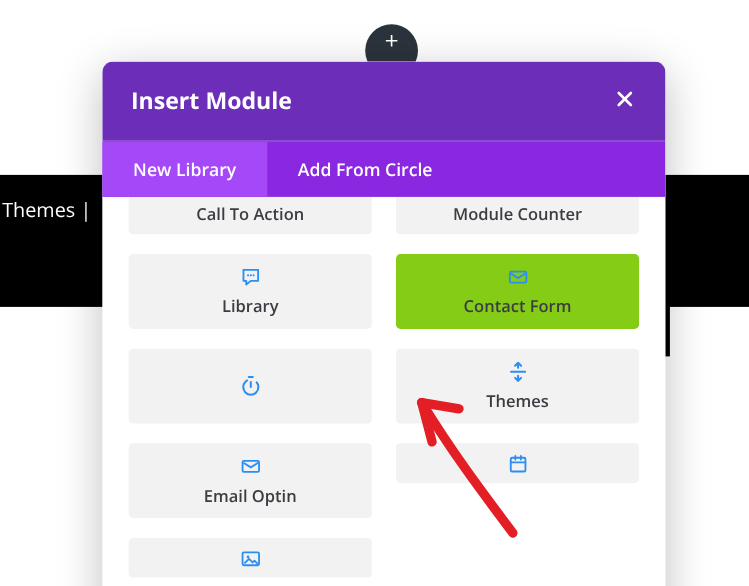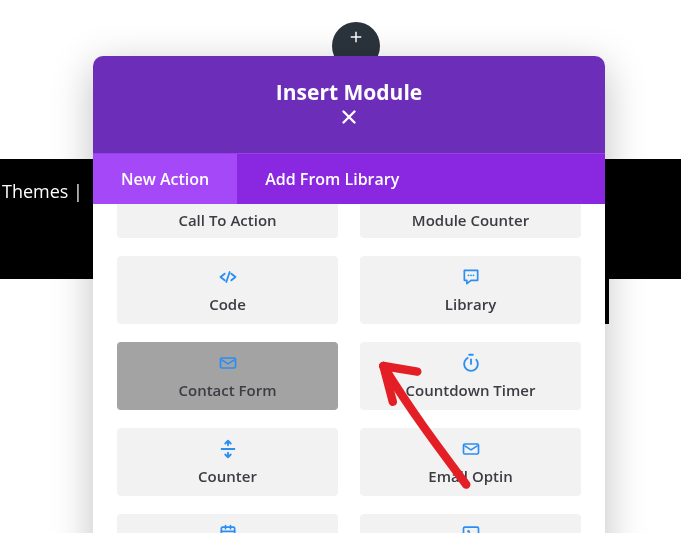--- a/index.html
+++ b/index.html
@@ -57,21 +57,20 @@
     overflow: hidden;
     box-shadow: 0 10px 40px rgba(0,0,0,0.25);
   }
   .modal-header {
     background: #6c2eb9;
     color: #fff;
     padding: 22px 26px;
     display: flex;
     align-items: center;
     justify-content: space-between;
-    flex-direction: column;
   }
   .modal-title {
     font-size: 21px;
     font-weight: 700;
   }
   .modal-close {
     font-size: 24px;
     color: #fff;
     cursor: pointer;
     line-height: 1;
@@ -110,21 +109,21 @@
     border-radius: 4px;
     height: 68px;
     display: flex;
     flex-direction: column;
     align-items: center;
     justify-content: center;
     gap: 6px;
     cursor: pointer;
   }
   .module.hover {
-    background: #a3a3a3;
+    background: #84cc16;
   }
   .module .icon {
     display: flex;
     align-items: center;
     justify-content: center;
     height: 22px;
   }
   .module .label {
     color: #3b3d42;
     font-size: 15px;
@@ -167,22 +166,22 @@
 <div class="modal">
   <div class="modal-header">
     <div class="modal-title">Insert Module</div>
     <div class="modal-close">
       <svg width="22" height="22" viewBox="0 0 24 24">
           <path stroke="#fff" stroke-width="2.6" stroke-linecap="round" d="M6 6 L18 18 M18 6 L6 18" fill="none"></path>
         </svg>
     </div>
   </div>
   <div class="modal-tabs">
-    <div class="modal-tab active">New Action</div>
-    <div class="modal-tab">Add From Library</div>
+    <div class="modal-tab active">New Library</div>
+    <div class="modal-tab">Add From Circle</div>
   </div>
   <div class="modal-body">
     <div class="grid">
 
       <div class="module partial-top">
         <span class="icon">
           <svg width="22" height="20" viewBox="0 0 24 24">
               <path fill="none" stroke="#2a8ef3" stroke-width="2" stroke-linejoin="round" d="M3 10v4h4l8 4V6l-8 4H3z"></path>
               <path fill="none" stroke="#2a8ef3" stroke-width="2" d="M17 8c1.5 1 1.5 7 0 8"></path>
             </svg>
@@ -191,28 +190,20 @@
       </div>
       <div class="module partial-top">
         <span class="icon">
           <svg width="22" height="20" viewBox="0 0 24 24">
               <circle cx="12" cy="12" r="8" fill="none" stroke="#2a8ef3" stroke-width="2.2" stroke-dasharray="40 12" stroke-linecap="round" transform="rotate(-70 12 12)"></circle>
             </svg>
         </span>
         <span class="label">Module Counter</span>
       </div>
 
-      <div class="module">
-        <span class="icon">
-          <svg width="24" height="20" viewBox="0 0 24 24">
-              <path fill="none" stroke="#2a8ef3" stroke-width="2.2" stroke-linecap="round" stroke-linejoin="round" d="M8 8l-5 4 5 4M16 8l5 4-5 4M14 6l-4 12"></path>
-            </svg>
-        </span>
-        <span class="label">Code</span>
-      </div>
       <div class="module">
         <span class="icon">
           <svg width="22" height="20" viewBox="0 0 24 24">
               <path fill="none" stroke="#2a8ef3" stroke-width="2" stroke-linejoin="round" d="M4 4h16v12h-8l-5 4v-4H4z"></path>
               <circle cx="9" cy="10" r="1.1" fill="#2a8ef3"></circle>
               <circle cx="12" cy="10" r="1.1" fill="#2a8ef3"></circle>
               <circle cx="15" cy="10" r="1.1" fill="#2a8ef3"></circle>
             </svg>
         </span>
         <span class="label">Library</span>
@@ -228,32 +219,31 @@
         <span class="label">Contact Form</span>
       </div>
       <div class="module">
         <span class="icon">
           <svg width="22" height="22" viewBox="0 0 24 24">
               <circle cx="12" cy="13" r="7.5" fill="none" stroke="#2a8ef3" stroke-width="2" stroke-dasharray="38 10" transform="rotate(-45 12 13)"></circle>
               <path d="M12 13V8" stroke="#2a8ef3" stroke-width="2" stroke-linecap="round"></path>
               <path d="M10 3h4" stroke="#2a8ef3" stroke-width="2" stroke-linecap="round"></path>
             </svg>
         </span>
-        <span class="label">Countdown Timer</span>
       </div>
 
       <div class="module">
         <span class="icon">
           <svg width="22" height="22" viewBox="0 0 24 24">
               <path d="M5 12h14" stroke="#2a8ef3" stroke-width="2" stroke-linecap="round"></path>
               <path d="M12 3v5M9 6l3-3 3 3" stroke="#2a8ef3" stroke-width="2" fill="none" stroke-linecap="round" stroke-linejoin="round"></path>
               <path d="M12 21v-5M9 18l3 3 3-3" stroke="#2a8ef3" stroke-width="2" fill="none" stroke-linecap="round" stroke-linejoin="round"></path>
             </svg>
         </span>
-        <span class="label">Counter</span>
+        <span class="label">Themes</span>
       </div>
       <div class="module">
         <span class="icon">
           <svg width="22" height="20" viewBox="0 0 24 24">
               <rect x="3" y="6" width="18" height="12" rx="1.5" fill="none" stroke="#2a8ef3" stroke-width="2"></rect>
               <path d="M4 8l8 5 8-5" fill="none" stroke="#2a8ef3" stroke-width="2"></path>
             </svg>
         </span>
         <span class="label">Email Optin</span>
       </div>

